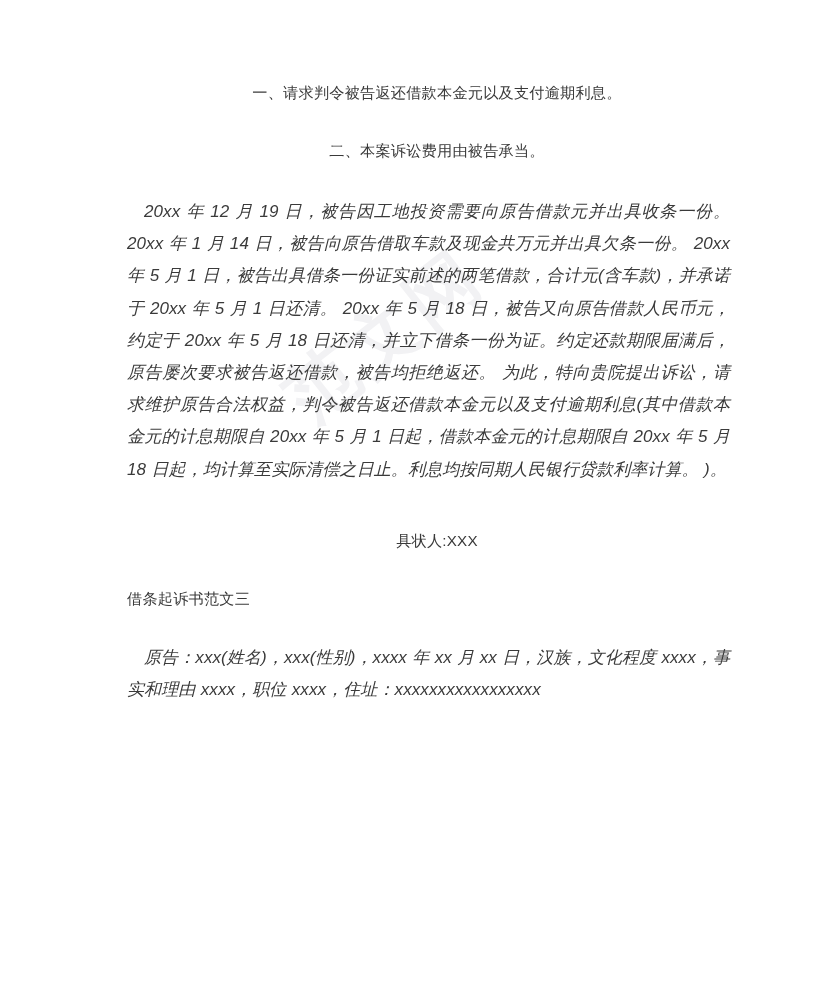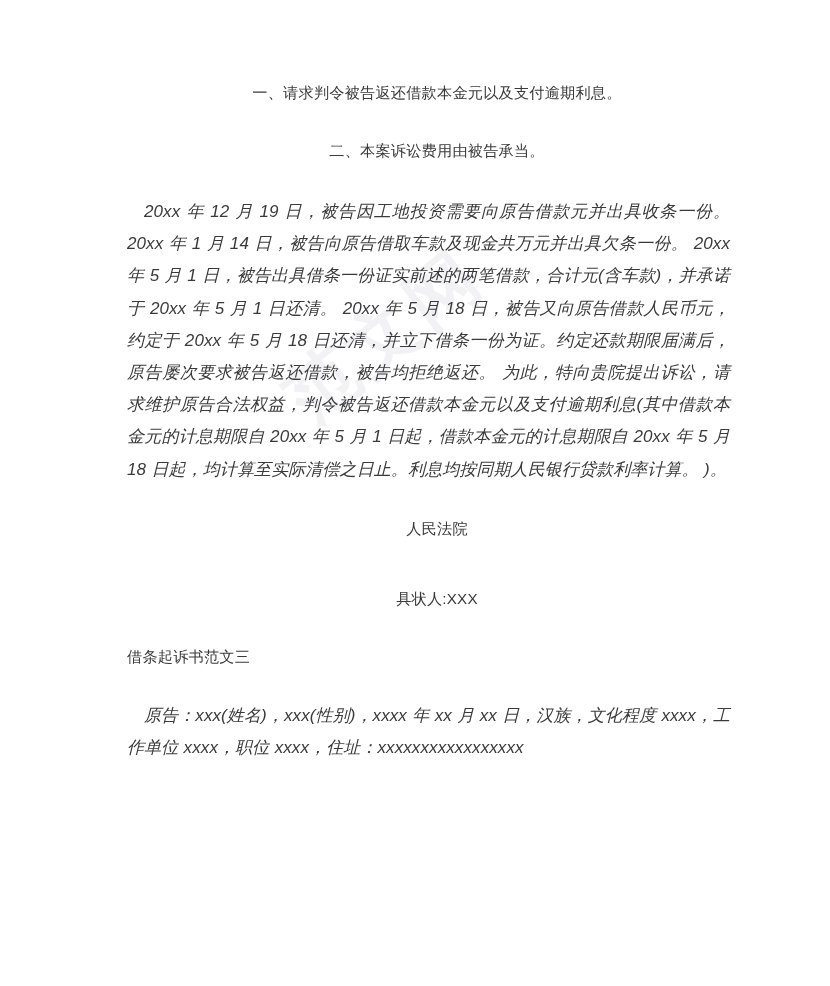--- a/index.html
+++ b/index.html
@@ -83,23 +83,22 @@
 
   <div class="content">
 
     <p class="line indent gap-1">一、请求判令被告返还借款本金元以及支付逾期利息。</p>
 
     <p class="line indent gap-2">二、本案诉讼费用由被告承当。</p>
 
 
     <p class="body-para gap-4">20xx 年 12 月 19 日，被告因工地投资需要向原告借款元并出具收条一份。 20xx 年 1 月 14 日，被告向原告借取车款及现金共万元并出具欠条一份。 20xx 年 5 月 1 日，被告出具借条一份证实前述的两笔借款，合计元(含车款)，并承诺于 20xx 年 5 月 1 日还清。 20xx 年 5 月 18 日，被告又向原告借款人民币元，约定于 20xx 年 5 月 18 日还清，并立下借条一份为证。约定还款期限届满后，原告屡次要求被告返还借款，被告均拒绝返还。 为此，特向贵院提出诉讼，请求维护原告合法权益，判令被告返还借款本金元以及支付逾期利息(其中借款本金元的计息期限自 20xx 年 5 月 1 日起，借款本金元的计息期限自 20xx 年 5 月 18 日起，均计算至实际清偿之日止。利息均按同期人民银行贷款利率计算。 )。</p>
 
-    <p class="line indent gap-5">人民法院</p>
 
     <p class="line indent gap-6">具状人:XXX</p>
 
 
     <p class="line gap-8">借条起诉书范文三</p>
 
-    <p class="body-para gap-9">原告：xxx(姓名)，xxx(性别)，xxxx 年 xx 月 xx 日，汉族，文化程度 xxxx，工作单位 xxxx，职位 xxxx，住址：xxxxxxxxxxxxxxxxx</p>
+    <p class="body-para gap-9">原告：xxx(姓名)，xxx(性别)，xxxx 年 xx 月 xx 日，汉族，文化程度 xxxx，事实和理由 xxxx，职位 xxxx，住址：xxxxxxxxxxxxxxxxx</p>
 
   </div>
 </div>
 
 </body></html>

